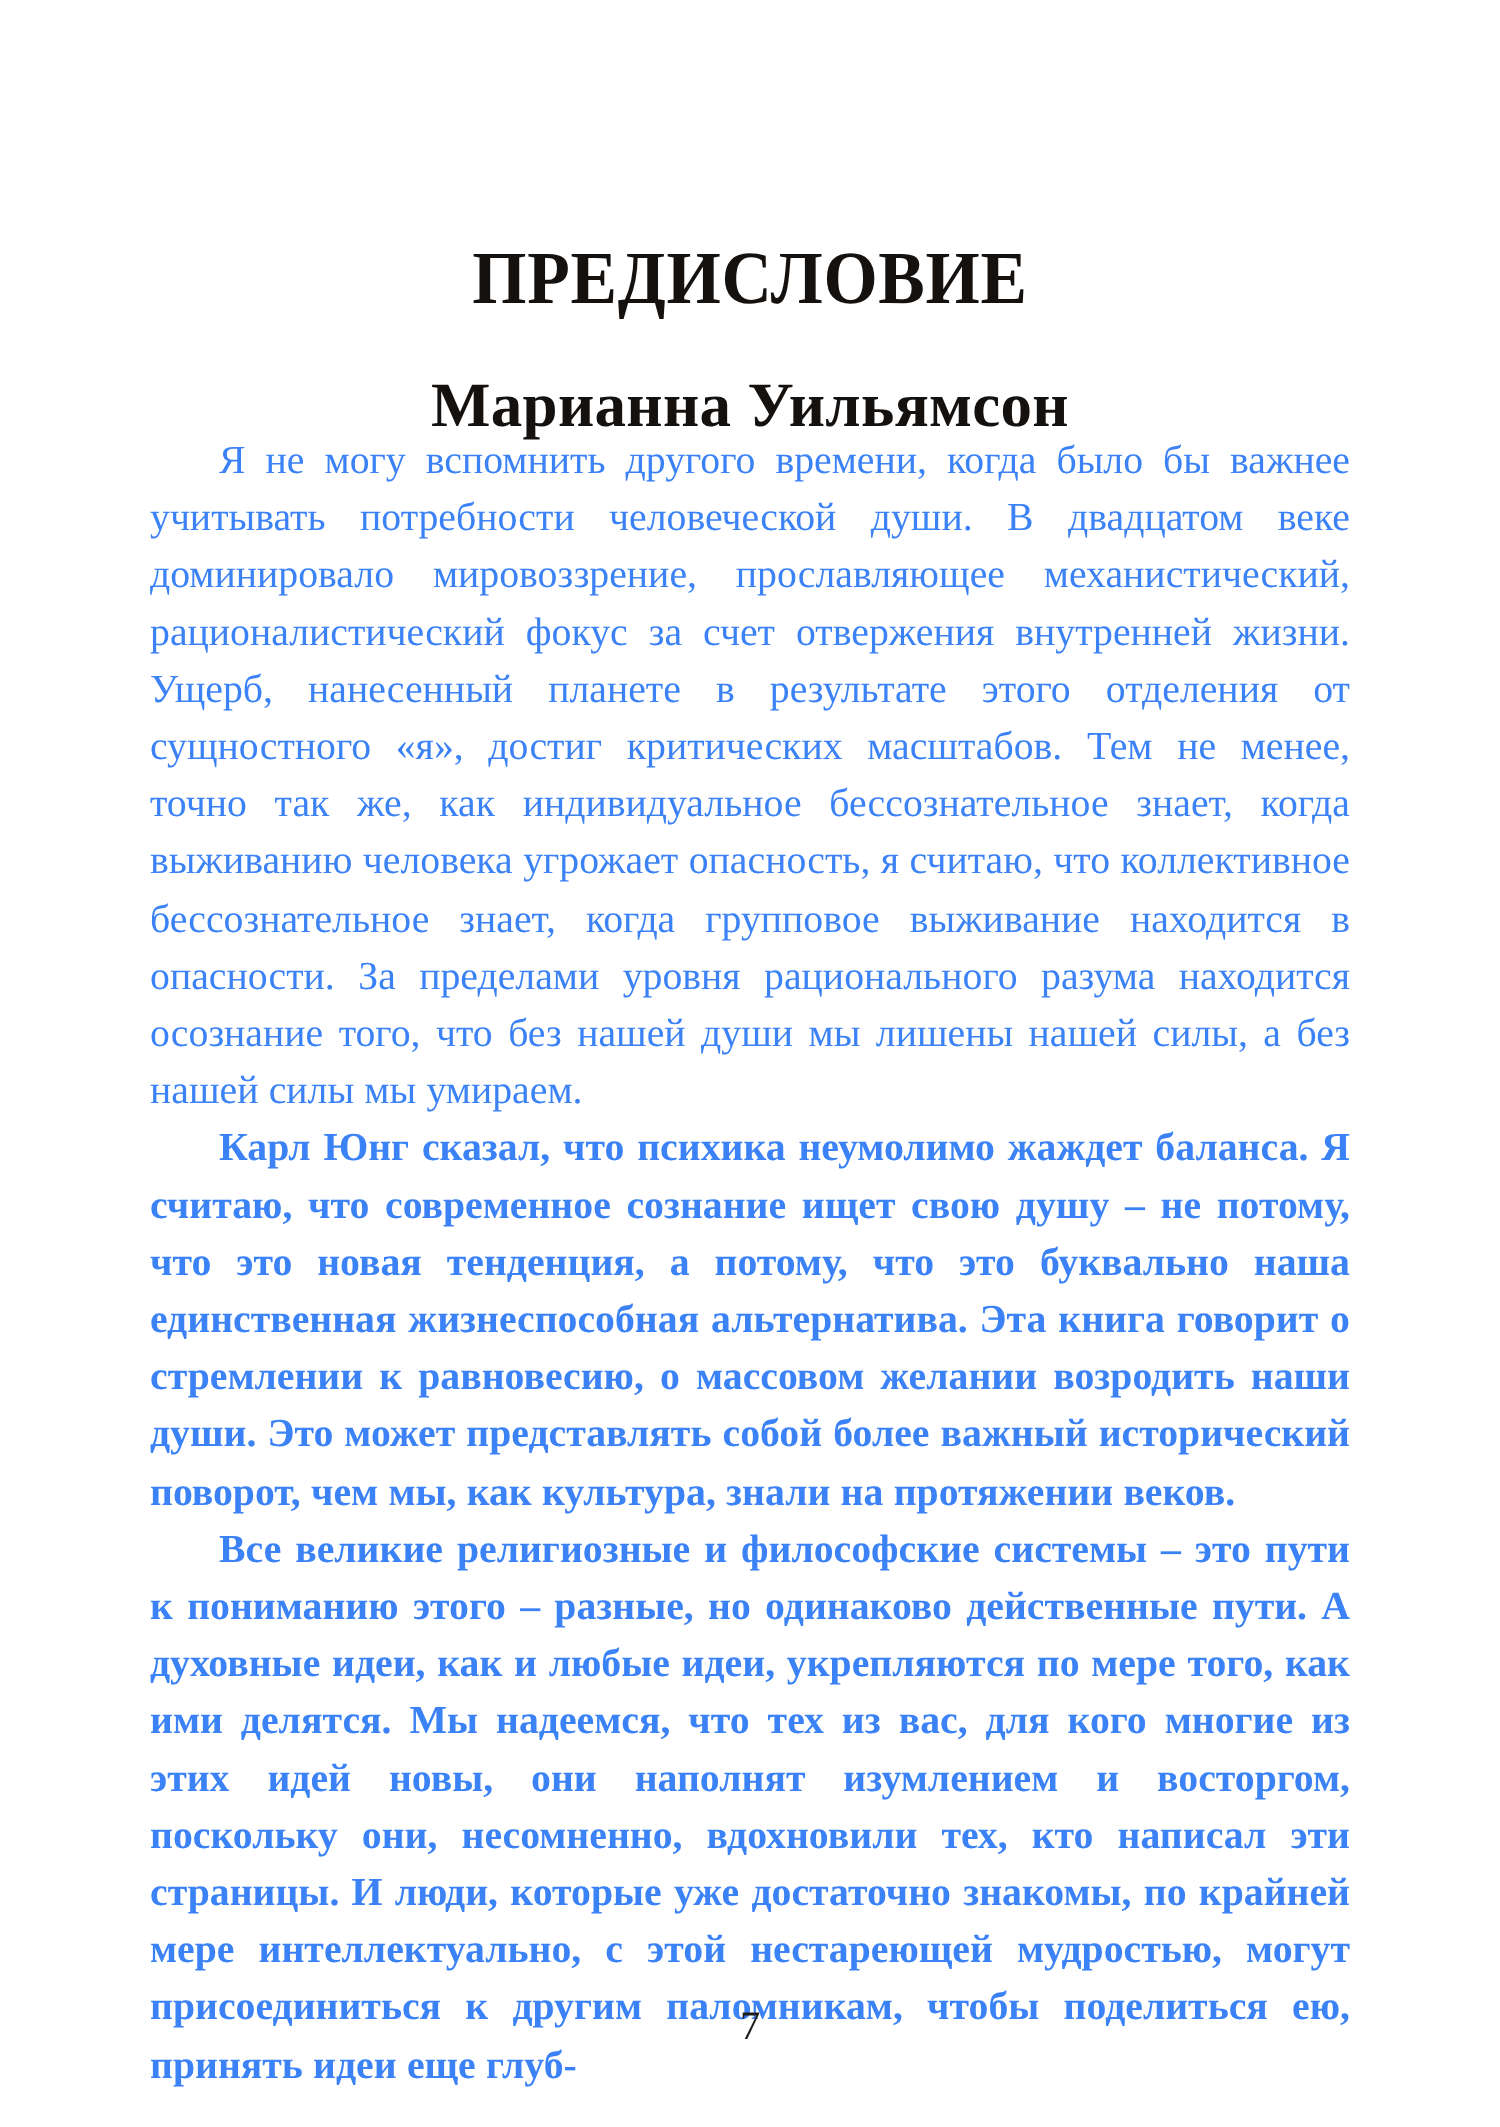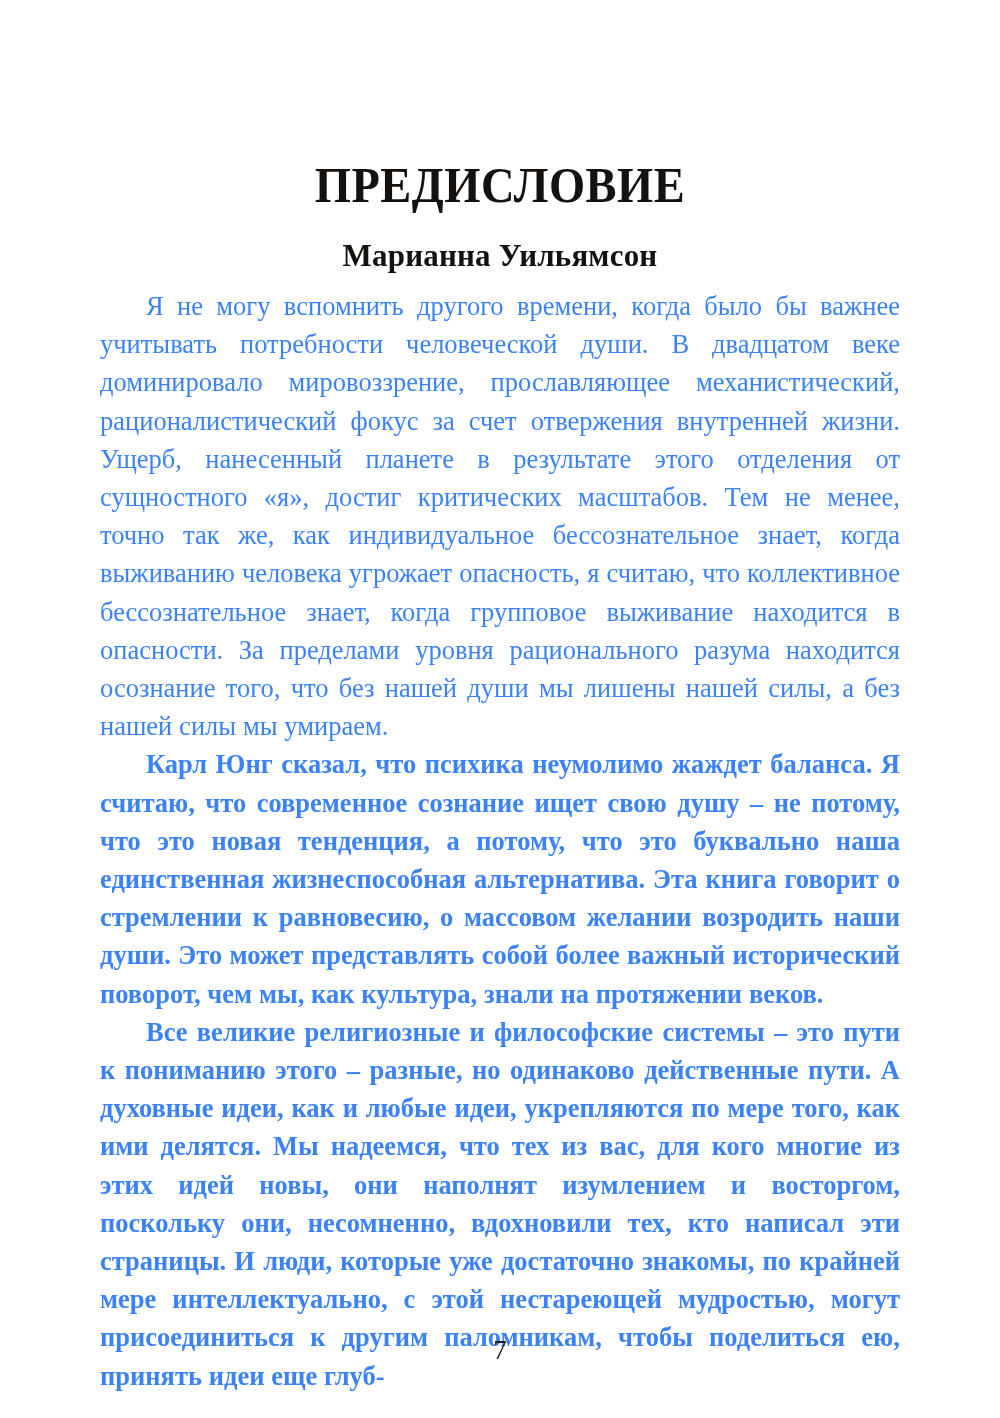--- a/index.html
+++ b/index.html
@@ -40,21 +40,21 @@
   }
 
   .chapter-author {
     position: absolute;
     left: 0;
     right: 0;
     top: 213px;
     text-align: center;
     font-family: "Liberation Serif", "DejaVu Serif", serif;
     font-weight: 700;
-    font-size: 31px;
+    font-size: 42px;
     line-height: 1.1;
     letter-spacing: 0.2px;
     color: #14110f;
     white-space: nowrap;
   }
 
   
   .body-column {
     position: absolute;
     left: 100px;

